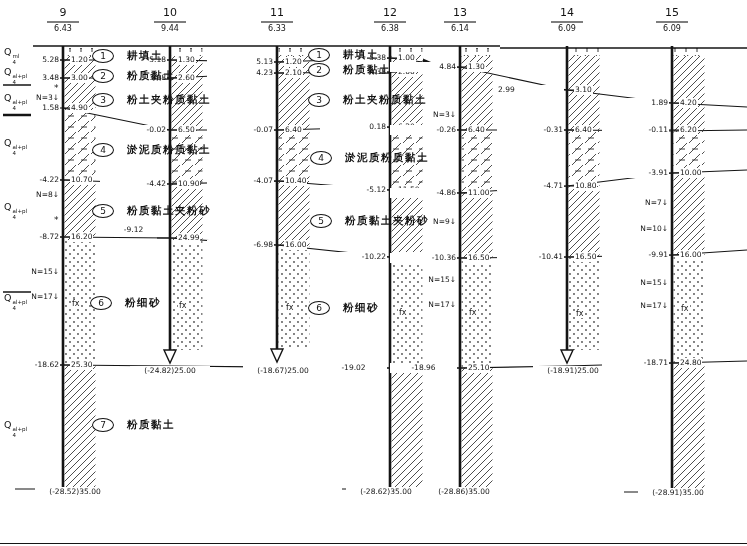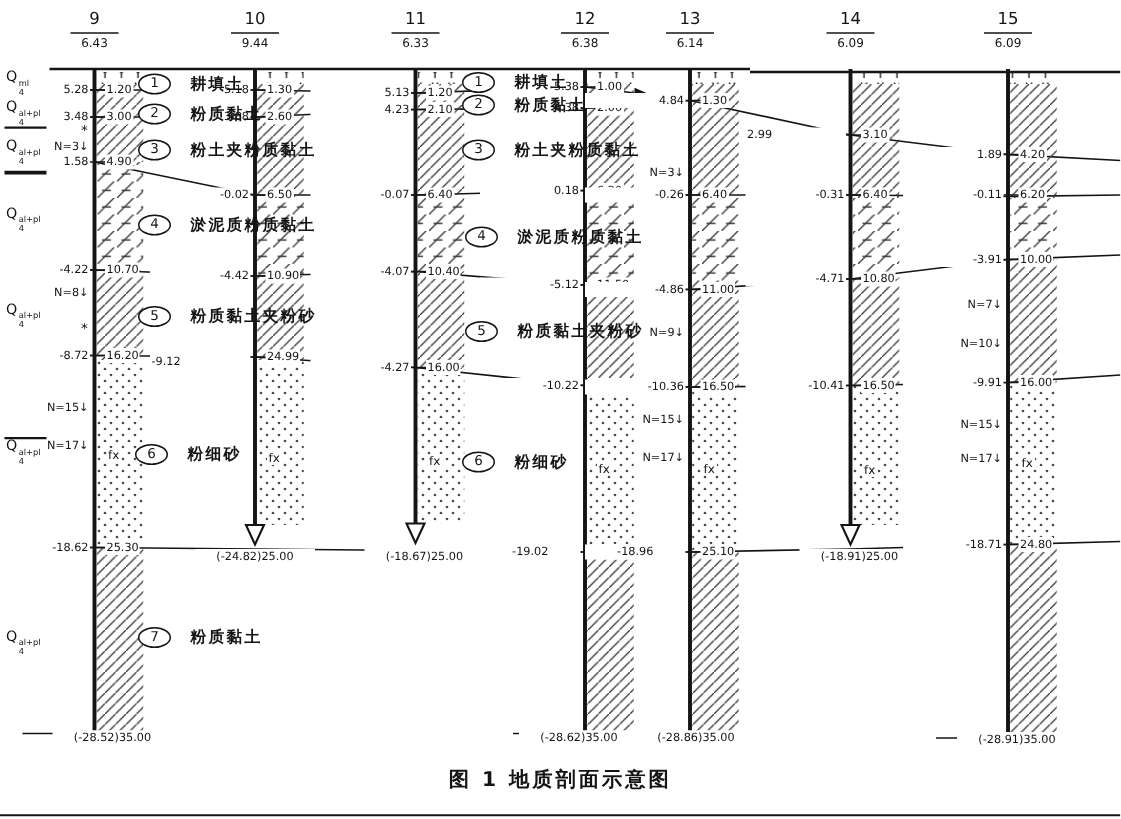--- a/index.html
+++ b/index.html
@@ -181,35 +181,35 @@
       <div class="lbl bh-no" style="left: 150px; top: 6px; width: 40px; text-align: center;">10</div>
       <div class="lbl bh-elev" style="left: 150px; top: 24px; width: 40px; text-align: center;">9.44</div>
       <div class="lbl num" style="left: 100px; top: 55px; width: 65px; text-align: right;">5.18</div>
       <div class="lbl num" style="left: 177px; top: 55px;">1.30</div>
       <div class="lbl num" style="left: 100px; top: 73px; width: 65px; text-align: right;">3.88</div>
       <div class="lbl num" style="left: 177px; top: 73px;">2.60</div>
       <div class="lbl num" style="left: 100px; top: 125px; width: 65px; text-align: right;">-0.02</div>
       <div class="lbl num" style="left: 177px; top: 125px;">6.50</div>
       <div class="lbl num" style="left: 100px; top: 179px; width: 65px; text-align: right;">-4.42</div>
       <div class="lbl num" style="left: 177px; top: 179px;">10.90</div>
-      <div class="lbl num" style="left: 100px; top: 236px; width: 65px; text-align: left;">-9.12</div>
+      <div class="lbl num" style="left: 100px; top: 225px; width: 65px; text-align: center;">-9.12</div>
       <div class="lbl num" style="left: 177px; top: 233px;">24.99</div>
       <div class="lbl fx" style="left: 178px; top: 301px;">fx</div>
       <div class="lbl bot" style="left: 130px; top: 366px; width: 80px; text-align: center;">(-24.82)25.00</div>
       <div class="lbl bh-no" style="left: 257px; top: 6px; width: 40px; text-align: center;">11</div>
       <div class="lbl bh-elev" style="left: 257px; top: 24px; width: 40px; text-align: center;">6.33</div>
       <div class="lbl num" style="left: 207px; top: 57px; width: 65px; text-align: right;">5.13</div>
       <div class="lbl num" style="left: 284px; top: 57px;">1.20</div>
       <div class="lbl num" style="left: 207px; top: 68px; width: 65px; text-align: right;">4.23</div>
       <div class="lbl num" style="left: 284px; top: 68px;">2.10</div>
       <div class="lbl num" style="left: 207px; top: 125px; width: 65px; text-align: right;">-0.07</div>
       <div class="lbl num" style="left: 284px; top: 125px;">6.40</div>
       <div class="lbl num" style="left: 207px; top: 176px; width: 65px; text-align: right;">-4.07</div>
       <div class="lbl num" style="left: 284px; top: 176px;">10.40</div>
-      <div class="lbl num" style="left: 207px; top: 240px; width: 65px; text-align: right;">-4.27</div>
+      <div class="lbl num" style="left: 207px; top: 240px; width: 65px; text-align: right;">-6.98</div>
       <div class="lbl num" style="left: 284px; top: 240px;">16.00</div>
       <div class="lbl fx" style="left: 285px; top: 303px;">fx</div>
       <div class="lbl bot" style="left: 243px; top: 366px; width: 80px; text-align: center;">(-18.67)25.00</div>
       <div class="lbl bh-no" style="left: 370px; top: 6px; width: 40px; text-align: center;">12</div>
       <div class="lbl bh-elev" style="left: 370px; top: 24px; width: 40px; text-align: center;">6.38</div>
       <div class="lbl num" style="left: 320px; top: 53px; width: 65px; text-align: right;">5.38</div>
       <div class="lbl num" style="left: 397px; top: 53px;">1.00</div>
       <div class="lbl num" style="left: 320px; top: 67px; width: 65px; text-align: right;">4.38</div>
       <div class="lbl num" style="left: 397px; top: 67px;">2.00</div>
       <div class="lbl num" style="left: 320px; top: 122px; width: 65px; text-align: right;">0.18</div>
@@ -346,14 +346,13 @@
       </div>
       <div class="lbl layer" style="left: 310px; top: 214px;">
         <span class="circ">5</span>
         <span class="name">粉质黏土夹粉砂</span>
       </div>
       <div class="lbl layer" style="left: 308px; top: 301px;">
         <span class="circ">6</span>
         <span class="name">粉细砂</span>
       </div>
     </div>
-  <div class="lbl caption" style="left:0;top:511px;">图 1  地质剖面示意图</div>
 </div>
 
 </body></html>

